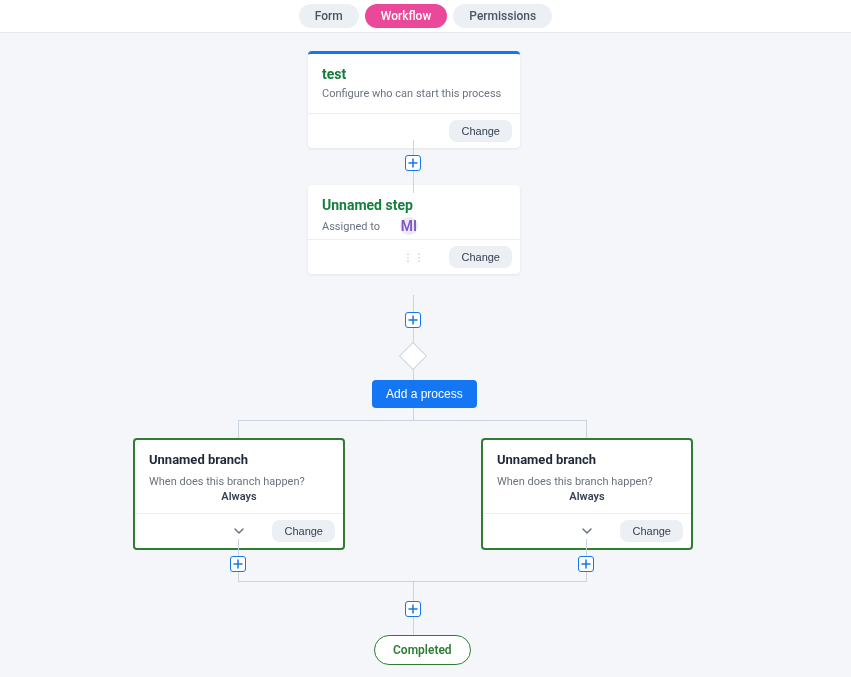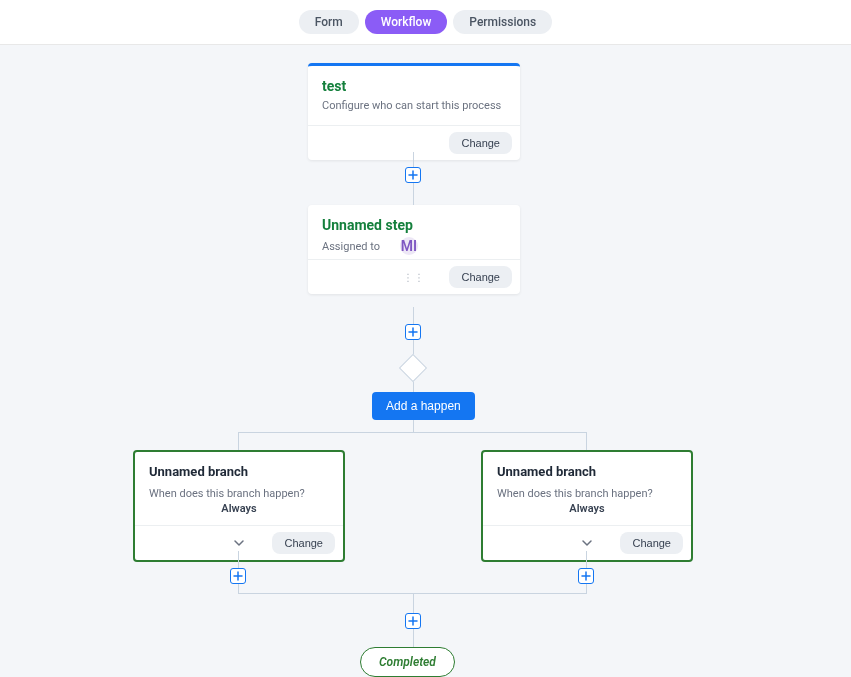--- a/index.html
+++ b/index.html
@@ -5,38 +5,38 @@
     * { box-sizing: border-box; margin: 0; padding: 0; }
     body {
       font-family: -apple-system, BlinkMacSystemFont, "Segoe UI", Roboto, Helvetica, Arial, sans-serif;
       background: #f4f6f9;
       width: 851px;
       height: 677px;
       overflow: hidden;
     }
     .header {
       background: #ffffff;
-      height: 45px;
+      height: 33px;
       display: flex;
       justify-content: center;
       align-items: center;
       gap: 6px;
       border-bottom: 1px solid #e8e8e8;
     }
     .tab {
       padding: 5px 16px;
       border-radius: 14px;
       font-size: 12px;
       font-weight: 500;
       cursor: pointer;
       background: #eceff3;
       color: #4b5563;
     }
     .tab.active {
-      background: #8b5cf6;
+      background: #ec4899;
       color: #fff;
     }
     .canvas {
       position: relative;
       width: 851px;
       height: 644px;
     }
     .card {
       position: absolute;
       background: #fff;
@@ -225,39 +225,39 @@
       <button class="btn-small">Change</button>
     </div>
   </div>
 
   <div class="plus-btn" style="left:405px; top:122px;">
     <svg width="10" height="10" viewBox="0 0 10 10">
         <path d="M5 1v8M1 5h8" stroke="#1476f2" stroke-width="1.5" stroke-linecap="round"></path>
       </svg>
   </div>
 
-  <div class="card" style="left:308px; top:160px;">
+  <div class="card" style="left:308px; top:152px;">
     <div class="card-title">Unnamed step</div>
     <div class="assigned-row">
       <span>Assigned to</span>
       <span class="avatar">MI</span>
     </div>
     <div class="card-footer with-handle">
       <span class="drag-handle">⋮⋮</span>
       <button class="btn-small">Change</button>
     </div>
   </div>
 
   <div class="plus-btn" style="left:405px; top:279px;">
     <svg width="10" height="10" viewBox="0 0 10 10">
         <path d="M5 1v8M1 5h8" stroke="#1476f2" stroke-width="1.5" stroke-linecap="round"></path>
       </svg>
   </div>
 
-  <button class="add-branch-btn" style="left:372px; top:347px;">Add a happen</button>
+  <button class="add-branch-btn" style="left:372px; top:347px;">Add a process</button>
 
   <div class="branch-card" style="left:133px; top:405px;">
     <div class="branch-title">Unnamed branch</div>
     <div class="branch-q">When does this branch happen?</div>
     <div class="branch-a">Always</div>
     <div class="branch-footer">
       <span class="chevron-center">
         <svg width="12" height="12" viewBox="0 0 12 12">
             <path d="M2 4l4 4 4-4" fill="none" stroke="#6b7280" stroke-width="1.5" stroke-linecap="round" stroke-linejoin="round"></path>
           </svg>
@@ -291,15 +291,15 @@
         <path d="M5 1v8M1 5h8" stroke="#1476f2" stroke-width="1.5" stroke-linecap="round"></path>
       </svg>
   </div>
 
   <div class="plus-btn" style="left:405px; top:568px;">
     <svg width="10" height="10" viewBox="0 0 10 10">
         <path d="M5 1v8M1 5h8" stroke="#1476f2" stroke-width="1.5" stroke-linecap="round"></path>
       </svg>
   </div>
 
-  <div class="completed-pill" style="left:360px; top:602px;font-style:italic;">Completed</div>
+  <div class="completed-pill" style="left:374px; top:602px;">Completed</div>
 
 </div>
 
 </body></html>

